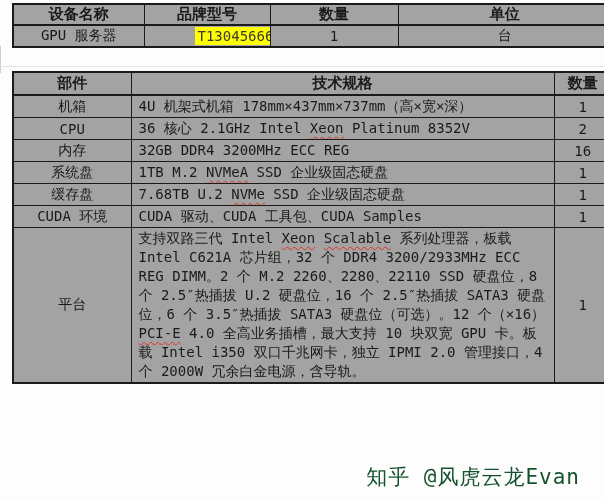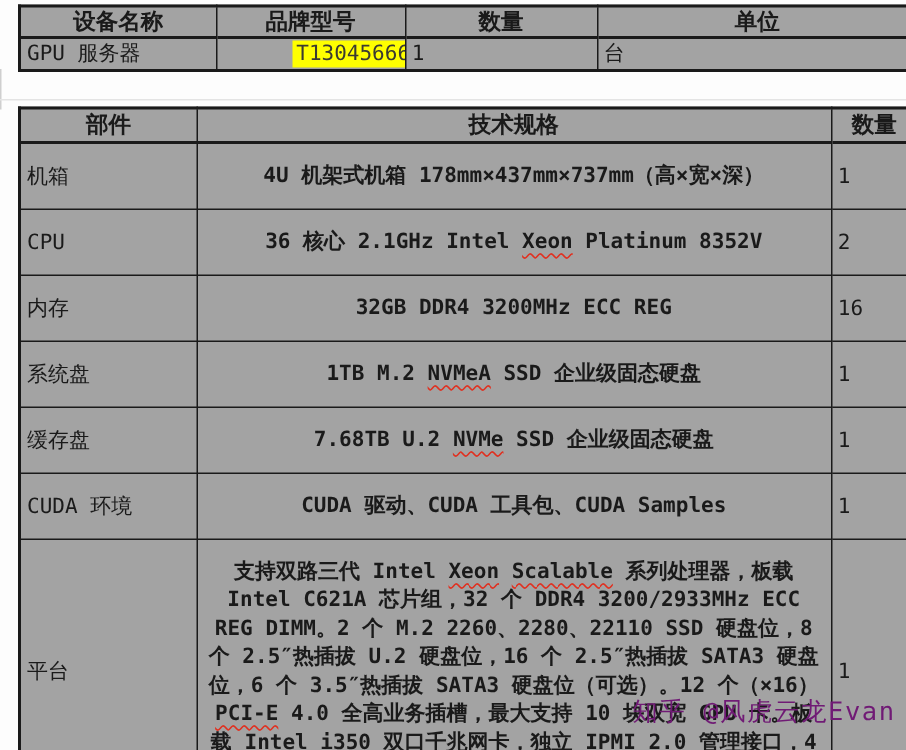--- a/index.html
+++ b/index.html
@@ -31,26 +31,25 @@
     padding: 0 4px;
     overflow: hidden;
     vertical-align: middle;
   }
   th {
     font-size: 15px;
     font-weight: bold;
     text-align: center;
     border-bottom-width: 2px;
   }
-  td.center { text-align: left; }
+  td.center { text-align: center; }
   td.spec {
-    text-align: center;
-    padding: 12px 7px;
+    text-align: left;
+    padding: 1px 7px;
     line-height: 19px;
-    font-weight: bold;
   }
 
   
   #device-table thead tr { height: 20px; }
   #device-table tbody tr { height: 22px; }
   #spec-table thead tr { height: 23px; }
   #spec-table tbody tr { height: 22px; }
   #spec-table tbody tr:nth-child(10) { height: 44px; }
   #spec-table tbody tr:nth-child(12) { height: 136px; }
 
@@ -82,23 +81,23 @@
   .faint-vedge {
     position: absolute;
     left: 0; top: 46px;
     width: 1px; height: 27px;
     background: #cfcfcf;
   }
 
   .watermark {
     position: absolute;
     top: 463px;
-    right: 7px;
-    font-size: 17px;
-    color: #701a75;
+    right: 24px;
+    font-size: 21px;
+    color: #14532d;
     letter-spacing: 1px;
     z-index: 5;
     white-space: nowrap;
     pointer-events: none;
   }
 </style>
 </head>
 <body>
 
 <div class="stage">

